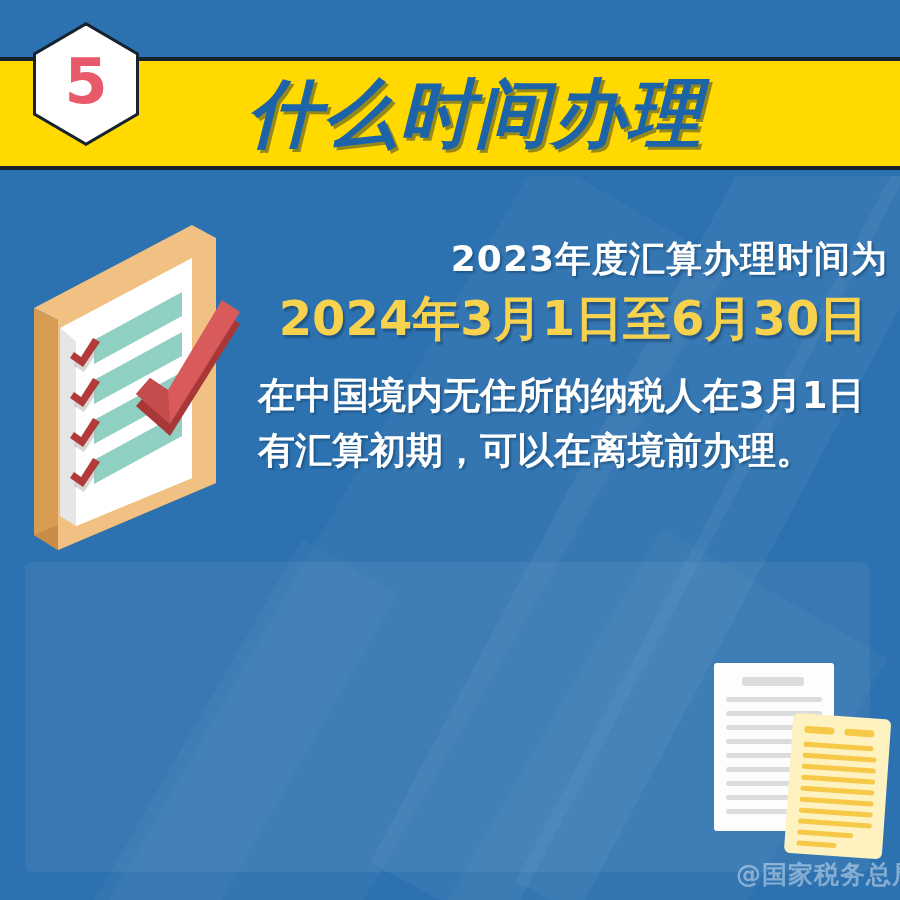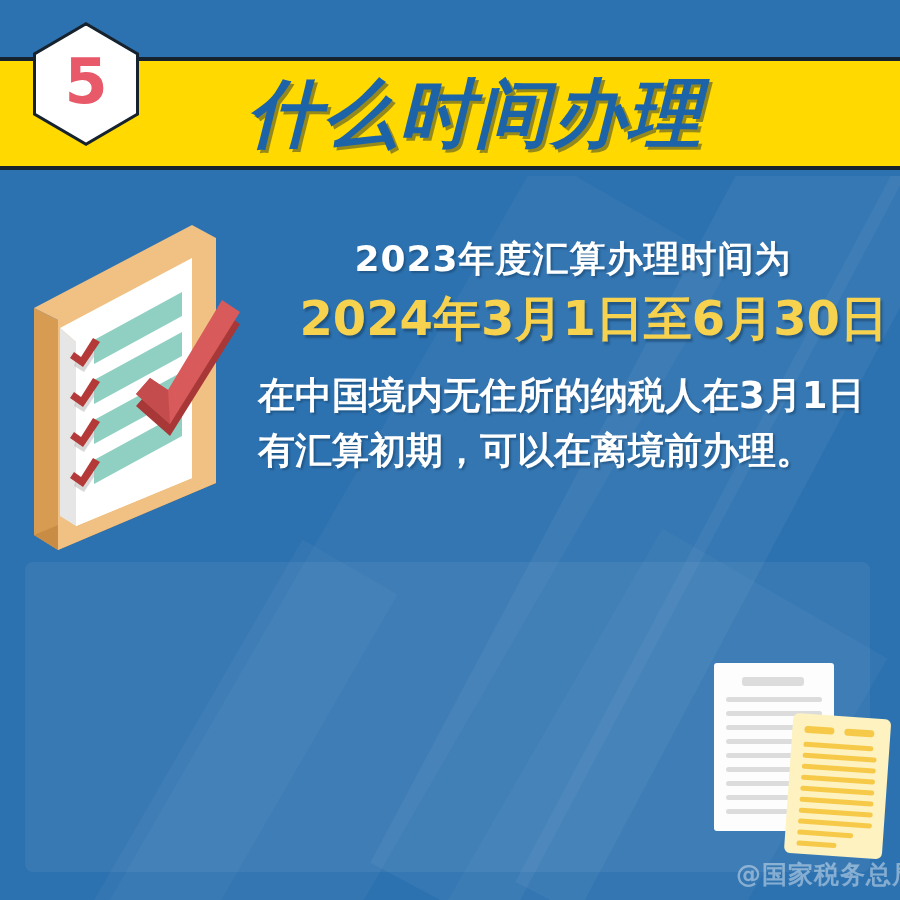--- a/index.html
+++ b/index.html
@@ -70,27 +70,27 @@
     padding-bottom:4px;
   }
 
   
   .clipboard{position:absolute;left:20px;top:220px;width:250px;height:330px;}
 
   
   .main-text{position:absolute;left:258px;top:236px;width:630px;}
   .line-white-sm{
     color:#ffffff;font-weight:bold;font-size:36px;line-height:1.25;
-    text-align:center;letter-spacing:1px;
+    text-align:right;letter-spacing:1px;
     text-shadow:2px 2px 2px rgba(10,40,70,.35);
     font-family:"DejaVu Sans","Liberation Sans",sans-serif;
   }
   .line-gold{
     color:#f6d24f;font-weight:bold;font-size:48px;line-height:1.3;
-    text-align:right;letter-spacing:0px;margin-top:6px;
+    text-align:center;letter-spacing:0px;margin-top:6px;
     text-shadow:2px 3px 2px rgba(10,40,70,.40);
     white-space:nowrap;
     font-family:"DejaVu Sans","Liberation Sans",sans-serif;
   }
   .para-white{
     color:#ffffff;font-weight:bold;font-size:37px;line-height:1.48;
     margin-top:20px;letter-spacing:0px;
     text-shadow:2px 2px 2px rgba(10,40,70,.35);
     font-family:"DejaVu Sans","Liberation Sans",sans-serif;
   }

